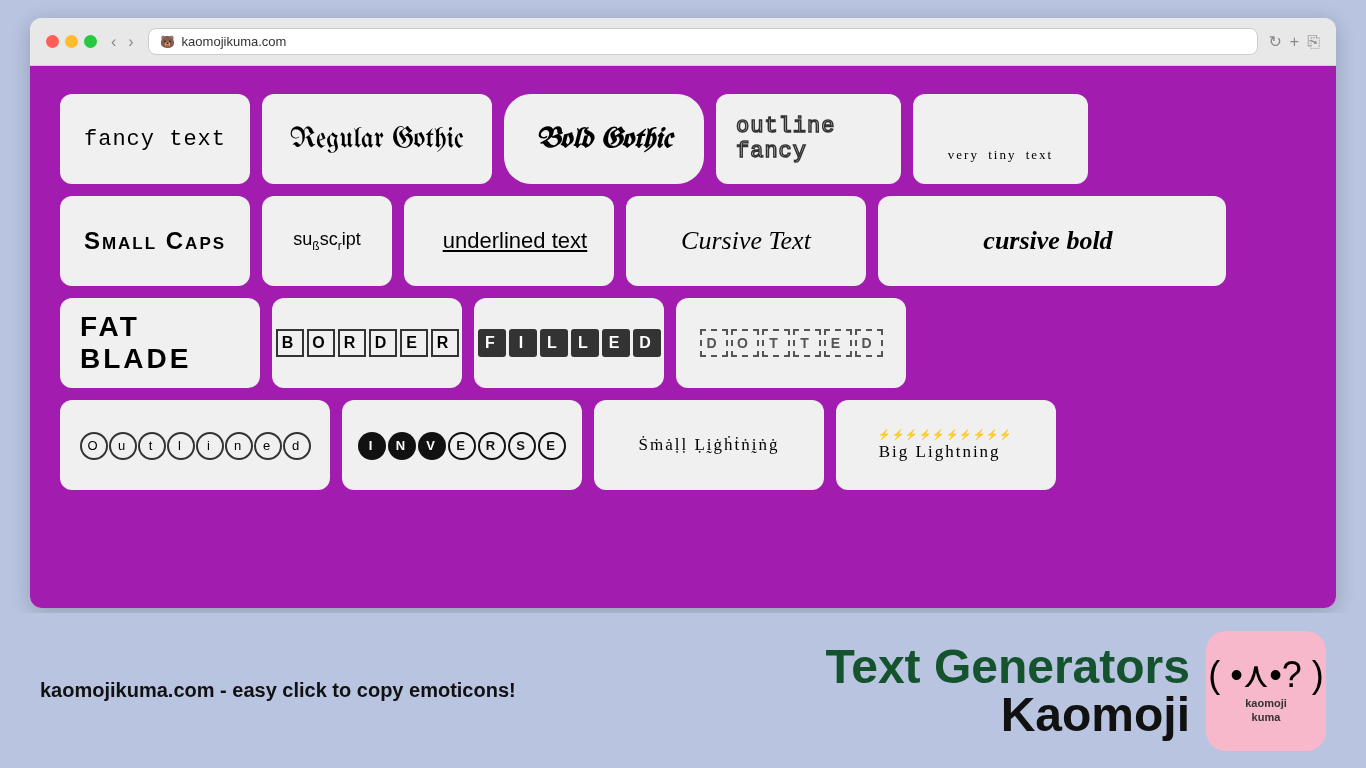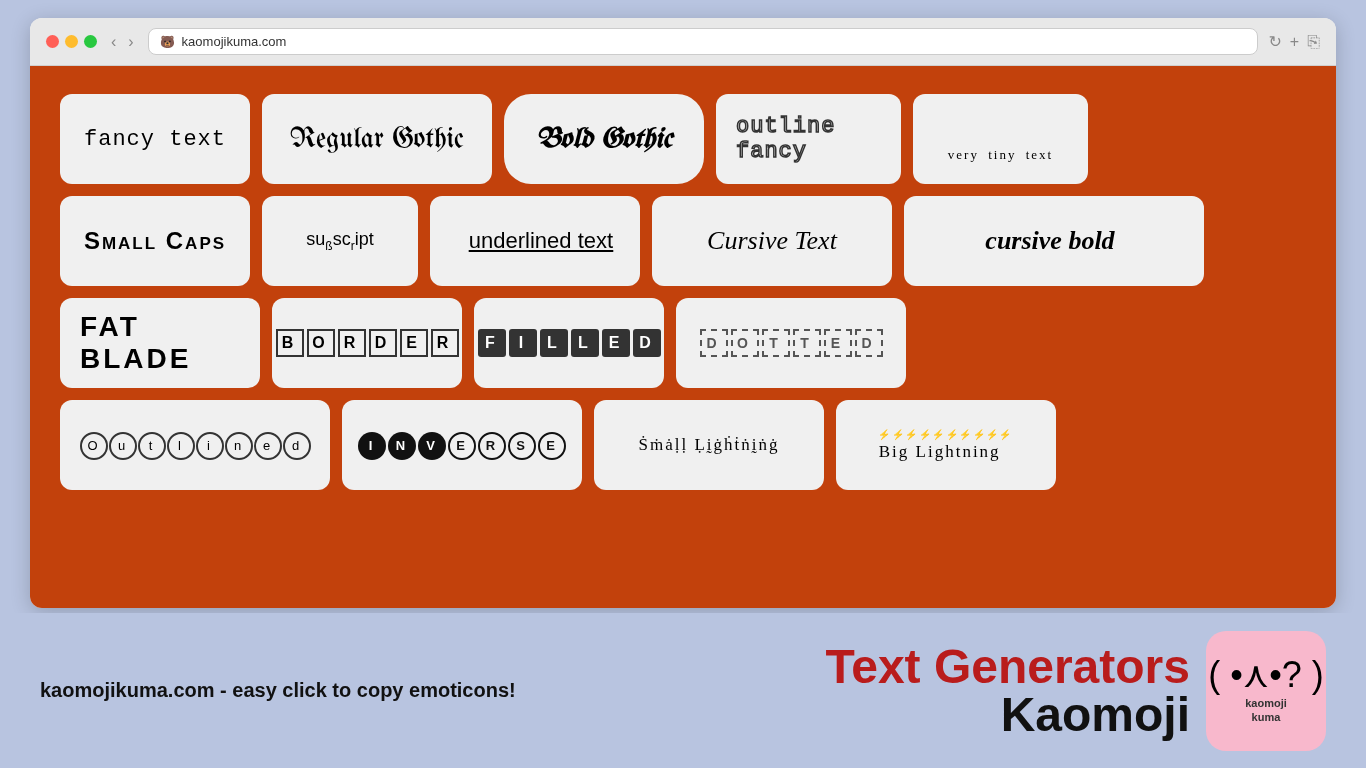--- a/index.html
+++ b/index.html
@@ -89,21 +89,21 @@
     .browser-action-btn {
       background: none;
       border: none;
       color: #888;
       font-size: 16px;
       cursor: pointer;
     }
 
     
     .browser-content {
-      background: #c2410c;
+      background: #a21caf;
       padding: 28px 30px;
       height: calc(590px - 48px);
       overflow-y: auto;
     }
 
     
     .cards-grid {
       display: flex;
       flex-direction: column;
       gap: 12px;
@@ -129,24 +129,24 @@
 
     
     .card-fancy { width: 190px; height: 90px; font-family: 'Courier New', monospace; font-size: 22px; letter-spacing: 1px; }
     .card-gothic { width: 230px; height: 90px; font-size: 26px; font-family: 'Times New Roman', serif; font-style: italic; }
     .card-bold-gothic { width: 200px; height: 90px; font-size: 26px; font-weight: bold; font-family: 'Times New Roman', serif; font-style: italic; border-radius: 27px; }
     .card-outline { width: 185px; height: 90px; font-size: 22px; font-family: 'Courier New', monospace; -webkit-text-stroke: 1px #333; color: transparent; letter-spacing: 1px; }
     .card-tiny { width: 175px; height: 90px; font-size: 14px; font-family: 'Times New Roman', serif; letter-spacing: 1px; word-spacing: 4px; }
 
     
     .card-smallcaps { width: 190px; height: 90px; font-size: 22px; font-variant: small-caps; font-weight: bold; letter-spacing: 2px; }
-    .card-subscript { width: 156px; height: 90px; font-size: 18px; font-family: sans-serif; }
+    .card-subscript { width: 130px; height: 90px; font-size: 18px; font-family: sans-serif; }
     .card-underlined { width: 210px; height: 90px; font-size: 22px; text-decoration: underline; padding-left: 32px; }
     .card-cursive { width: 240px; height: 90px; font-size: 22px; font-family: 'Brush Script MT', cursive; font-style: italic; }
-    .card-cursive-bold { width: 300px; height: 90px; font-size: 22px; font-family: 'Brush Script MT', cursive; font-style: italic; font-weight: bold; padding-left: 12px; }
+    .card-cursive-bold { width: 348px; height: 90px; font-size: 22px; font-family: 'Brush Script MT', cursive; font-style: italic; font-weight: bold; padding-left: 12px; }
 
     
     .card-fat-blade { width: 200px; height: 90px; font-size: 26px; font-weight: 900; letter-spacing: 2px; font-family: 'Arial Black', sans-serif; justify-content: flex-end; }
     .card-border { width: 190px; height: 90px; font-size: 20px; letter-spacing: 4px; }
     .card-filled { width: 190px; height: 90px; font-size: 20px; letter-spacing: 3px; }
     .card-dotted { width: 230px; height: 90px; font-size: 18px; letter-spacing: 4px; }
 
     
     .card-outlined-circles { width: 270px; height: 90px; font-size: 22px; letter-spacing: 2px; }
     .card-inverse { width: 240px; height: 90px; font-size: 22px; letter-spacing: 3px; }
@@ -298,21 +298,21 @@
       gap: 16px;
     }
 
     .title-block {
       text-align: right;
     }
 
     .title-generators {
       font-size: 48px;
       font-weight: 900;
-      color: #b91c1c;
+      color: #14532d;
       line-height: 1;
     }
 
     .title-kaomoji {
       font-size: 48px;
       font-weight: 900;
       color: #111;
       line-height: 1;
     }
   </style>

